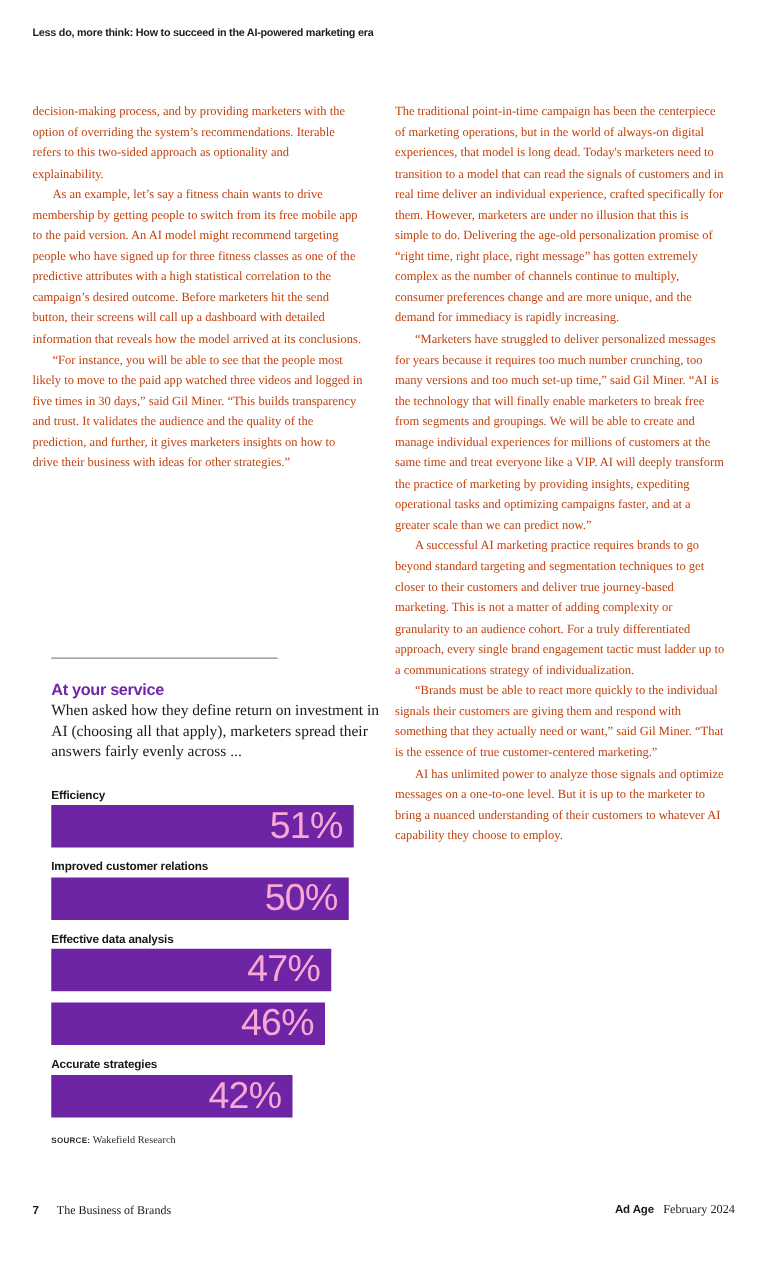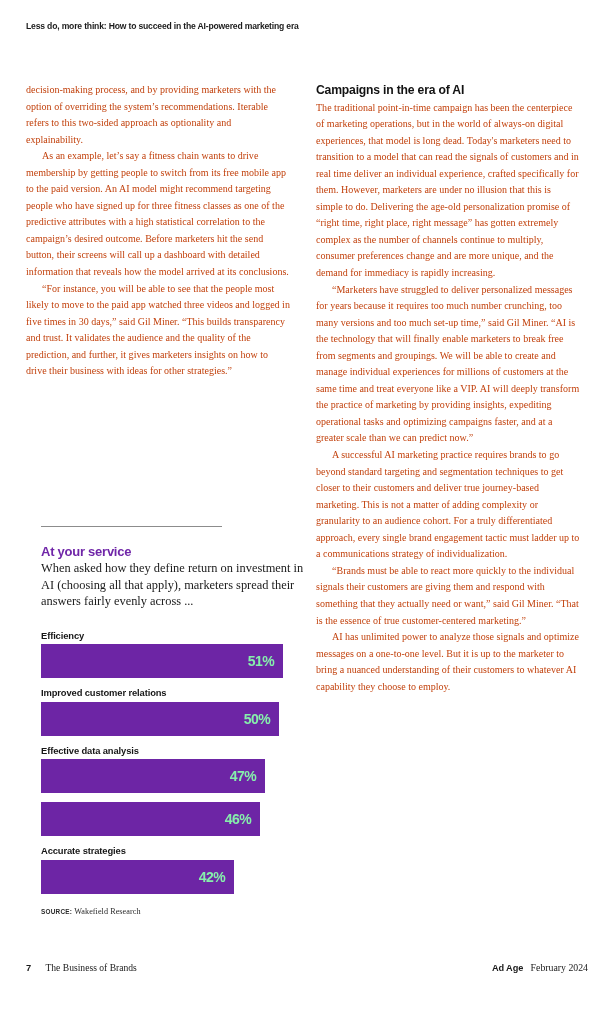--- a/index.html
+++ b/index.html
@@ -118,24 +118,24 @@
     height: 34px;
     background: #6d25a5;
     display: flex;
     align-items: center;
     justify-content: flex-end;
     box-sizing: border-box;
     padding-right: 9px;
   }
   .bar-value {
     font-family: "Liberation Sans", sans-serif;
-    font-weight: bold;
-    font-size: 14px;
+    font-weight: normal;
+    font-size: 30px;
     letter-spacing: -0.6px;
-    color: #86efac;
+    color: #f9a8d4;
     line-height: 1;
   }
 
   .source {
     margin-top: 13px;
     font-family: "Liberation Serif", serif;
     font-size: 8.2px;
     color: #2a2a2a;
     letter-spacing: 0.05px;
   }
@@ -243,21 +243,20 @@
         </div>
 
         <div class="source">
           <span class="src-label">SOURCE:</span>
           <span>Wakefield Research</span>
         </div>
       </div>
     </div>
 
     <div class="col col-right">
-      <h2 class="subhead">Campaigns in the era of AI</h2>
       <p class="body">The traditional point-in-time campaign has been the centerpiece of marketing operations, but in the world of always-on digital experiences, that model is long dead. Today's marketers need to transition to a model that can read the signals of customers and in real time deliver an individual experience, crafted specifically for them. However, marketers are under no illusion that this is simple to do. Delivering the age-old personalization promise of “right time, right place, right message” has gotten extremely complex as the number of channels continue to multiply, consumer preferences change and are more unique, and the demand for immediacy is rapidly increasing.</p>
       <p class="body">“Marketers have struggled to deliver personalized messages for years because it requires too much number crunching, too many versions and too much set-up time,” said Gil Miner. “AI is the technology that will finally enable marketers to break free from segments and groupings. We will be able to create and manage individual experiences for millions of customers at the same time and treat everyone like a VIP. AI will deeply transform the practice of marketing by providing insights, expediting operational tasks and optimizing campaigns faster, and at a greater scale than we can predict now.”</p>
       <p class="body">A successful AI marketing practice requires brands to go beyond standard targeting and segmentation techniques to get closer to their customers and deliver true journey-based marketing. This is not a matter of adding complexity or granularity to an audience cohort. For a truly differentiated approach, every single brand engagement tactic must ladder up to a communications strategy of individualization.</p>
       <p class="body">“Brands must be able to react more quickly to the individual signals their customers are giving them and respond with something that they actually need or want,” said Gil Miner. “That is the essence of  true customer-centered marketing.”</p>
       <p class="body">AI has unlimited power to analyze those signals and optimize messages on a one-to-one level. But it is up to the marketer to bring a nuanced understanding of their customers to whatever AI capability they choose to employ.</p>
     </div>
 
   </div>
 
   <div class="footer">

